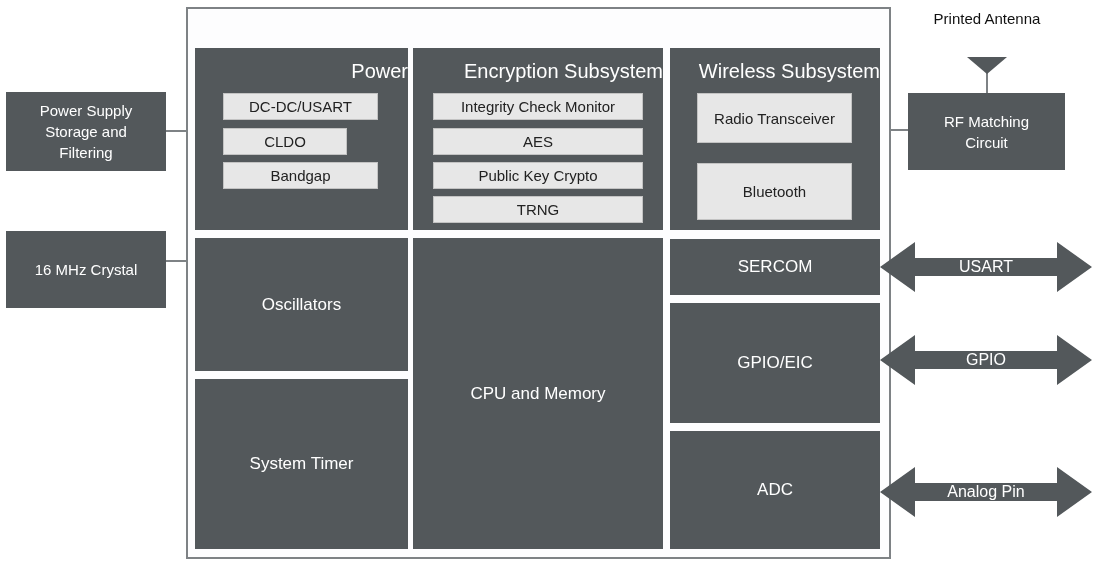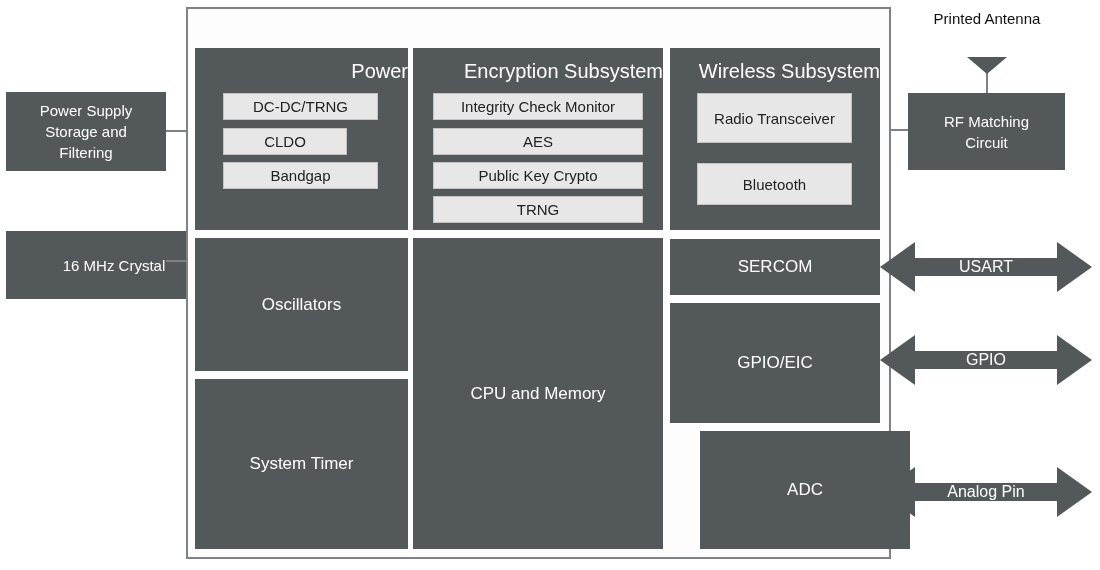--- a/index.html
+++ b/index.html
@@ -37,34 +37,34 @@
        border-top:17px solid var(--dark);}
 </style>
 </head>
 <body>
 
 <div id="canvas">
 
   <div class="ext-box" style="left:6px;top:92px;width:160px;height:79px;padding:0 18px;box-sizing:border-box;">
     <span>Power Supply Storage and Filtering</span>
   </div>
-  <div class="ext-box" style="left:6px;top:231px;width:160px;height:68px;padding-left:28px;">
+  <div class="ext-box" style="left:6px;top:231px;width:160px;height:77px;">
     <span>16 MHz Crystal</span>
   </div>
 
   <div class="connector" style="left:166px;top:130px;width:30px;height:2px;"></div>
   <div class="connector" style="left:166px;top:260px;width:30px;height:2px;"></div>
   <div class="connector" style="left:878px;top:129px;width:31px;height:2px;"></div>
 
   <div class="chip"></div>
 
   <div class="block" style="left:195px;top:48px;width:213px;height:182px;">
     <div class="section-title">Power</div>
     <div class="sub" style="left:28px;top:45px;width:155px;height:27px;">
-      <span>DC-DC/TRNG</span>
+      <span>DC-DC/USART</span>
     </div>
     <div class="sub" style="left:28px;top:80px;width:124px;height:27px;">
       <span>CLDO</span>
     </div>
     <div class="sub" style="left:28px;top:114px;width:155px;height:27px;">
       <span>Bandgap</span>
     </div>
   </div>
 
   <div class="block" style="left:413px;top:48px;width:250px;height:182px;">
@@ -81,21 +81,21 @@
     <div class="sub" style="left:20px;top:148px;width:210px;height:27px;">
       <span>TRNG</span>
     </div>
   </div>
 
   <div class="block" style="left:670px;top:48px;width:210px;height:182px;">
     <div class="section-title">Wireless Subsystem</div>
     <div class="sub" style="left:27px;top:45px;width:155px;height:50px;text-align:center;">
       <span>Radio Transceiver</span>
     </div>
-    <div class="sub" style="left:27px;top:115px;width:155px;height:42px;">
+    <div class="sub" style="left:27px;top:115px;width:155px;height:57px;">
       <span>Bluetooth</span>
     </div>
   </div>
 
   <div class="block" style="left:195px;top:238px;width:213px;height:133px;">
     <div class="vcenter">
         <span>Oscillators</span>
       </div>
   </div>
   <div class="block" style="left:195px;top:379px;width:213px;height:170px;">
@@ -113,21 +113,21 @@
   <div class="block" style="left:670px;top:239px;width:210px;height:56px;">
     <div class="vcenter">
         <span>SERCOM</span>
       </div>
   </div>
   <div class="block" style="left:670px;top:303px;width:210px;height:120px;">
     <div class="vcenter">
         <span>GPIO/EIC</span>
       </div>
   </div>
-  <div class="block" style="left:670px;top:431px;width:210px;height:118px;margin-left:30px;">
+  <div class="block" style="left:670px;top:431px;width:210px;height:118px;">
     <div class="vcenter">
         <span>ADC</span>
       </div>
   </div>
 
   <div class="antenna-label">Printed Antenna</div>
   <div class="antenna-mast"></div>
   <div class="antenna-tri"></div>
 
   <div class="ext-box" style="left:908px;top:93px;width:157px;height:77px;padding:12px 14px;box-sizing:border-box;">

